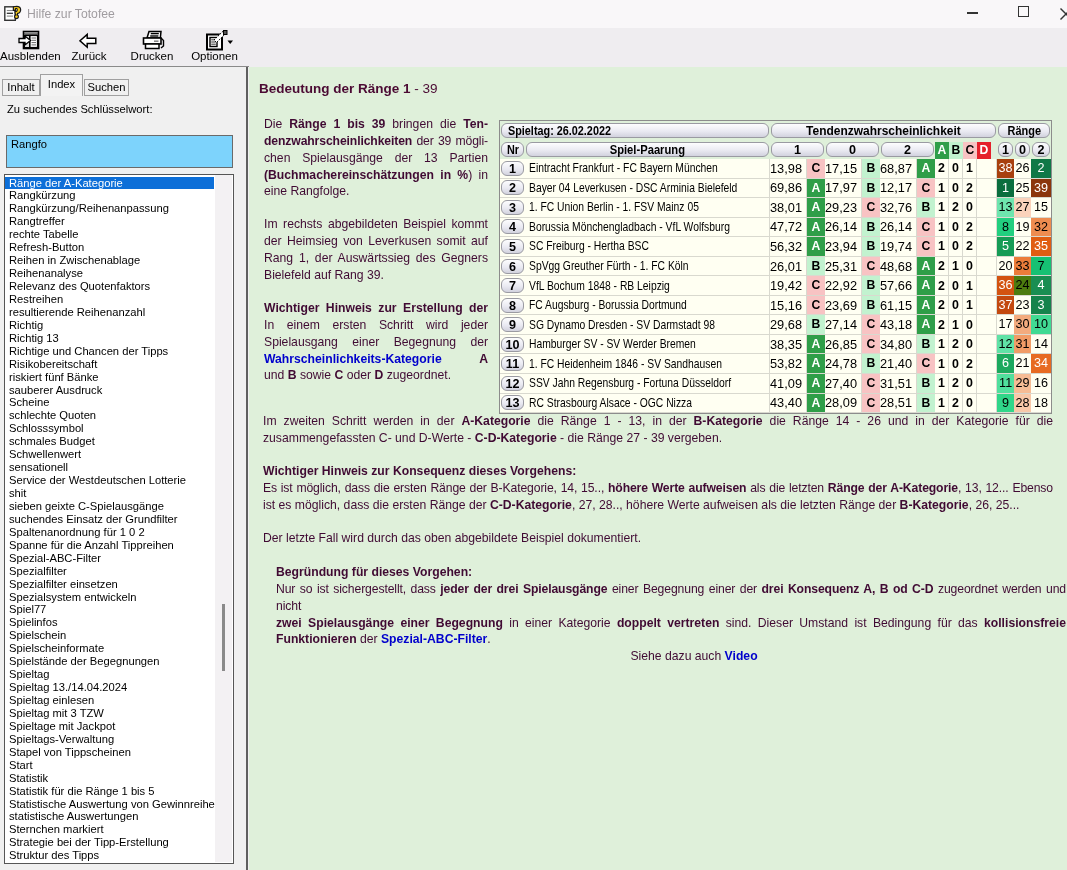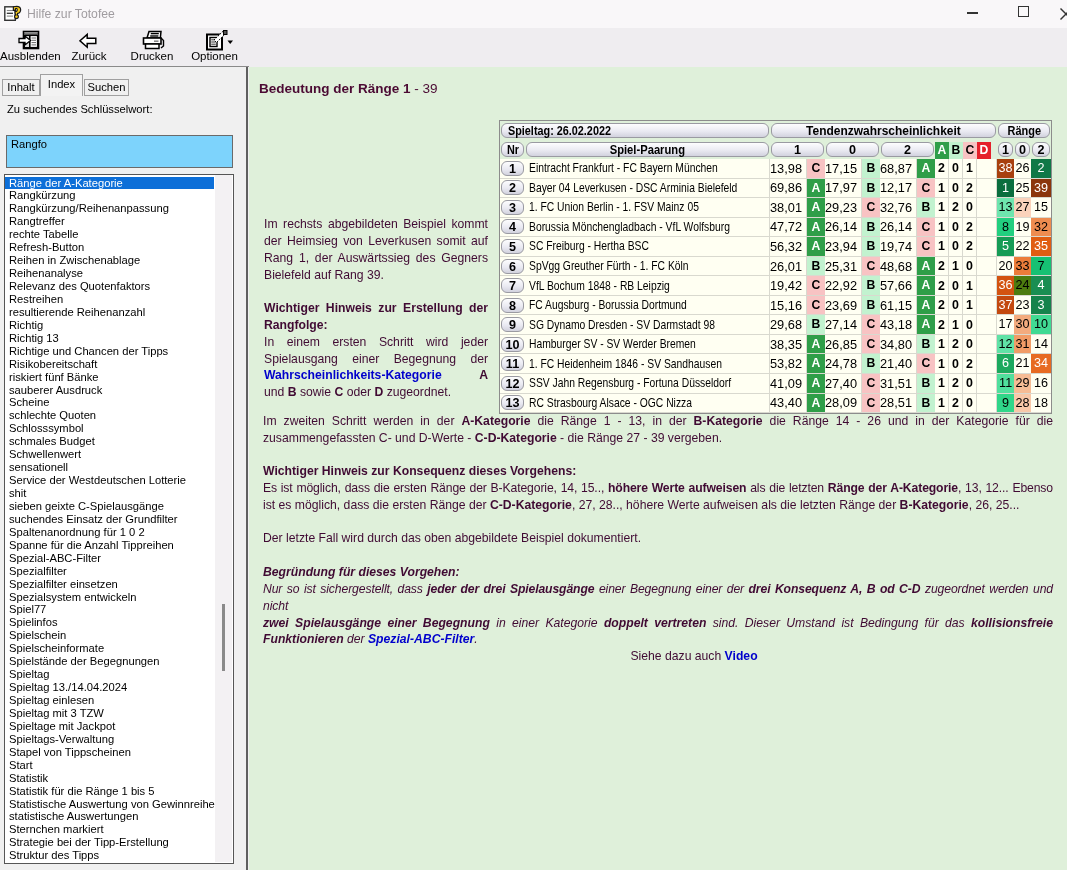--- a/index.html
+++ b/index.html
@@ -187,48 +187,54 @@
 <div class="li">Struktur des Tipps</div>
 <div id="sbar">
       <div id="thumb"></div>
     </div>
 </div>
 <div class="abs" id="vsep"></div>
 
 <div class="abs" id="content">
   <div class="abs" id="h1"><b>Bedeutung der Ränge 1</b> - 39</div>
 
+  <div class="col" style="left:15px;top:49px;width:224px;">
+    <div class="j">Die <b>Ränge 1 bis 39</b> bringen die <b>Ten-</b></div>
+    <div class="j tight"><b>denzwahrscheinlichkeiten</b> der 39 mögli-</div>
+    <div class="j">chen Spielausgänge der 13 Partien</div>
+    <div class="j"><b>(Buchmachereinschätzungen in %</b>) in</div>
+    <div>eine Rangfolge.</div>
+  </div>
   <div class="col" style="left:15px;top:149px;width:224px;">
     <div class="j">Im rechsts abgebildeten Beispiel kommt</div>
     <div class="j">der Heimsieg von Leverkusen somit auf</div>
     <div class="j">Rang 1, der Auswärtssieg des Gegners</div>
     <div>Bielefeld auf Rang 39.</div>
   </div>
   <div class="col" style="left:15px;top:233px;width:224px;">
     <div class="j"><b>Wichtiger Hinweis zur Erstellung der</b></div>
-    <div><b>Rangfolge:</b></div>
     <div class="j">In einem ersten Schritt wird jeder</div>
     <div class="j">Spielausgang einer Begegnung der</div>
     <div class="j"><b class="blue">Wahrscheinlichkeits-Kategorie</b> <b>A</b></div>
     <div>und <b>B</b> sowie <b>C</b> oder <b>D</b> zugeordnet.</div>
   </div>
 
   <div class="col" style="left:14px;top:346px;width:790px;">
     <div class="j">Im zweiten Schritt werden in der <b>A-Kategorie</b> die Ränge 1 - 13, in der <b>B-Kategorie</b> die Ränge 14 - 26 und in der Kategorie für die</div>
     <div>zusammengefassten C- und D-Werte - <b>C-D-Kategorie</b> - die Ränge 27 - 39 vergeben.</div>
   </div>
   <div class="col" style="left:14px;top:396px;width:790px;">
     <div><b>Wichtiger Hinweis zur Konsequenz dieses Vorgehens:</b></div>
     <div class="j tight">Es ist möglich, dass die ersten Ränge der B-Kategorie, 14, 15.., <b>höhere Werte aufweisen</b> als die letzten <b>Ränge der A-Kategorie</b>, 13, 12... Ebenso</div>
     <div>ist es möglich, dass die ersten Ränge der <b>C-D-Kategorie</b>, 27, 28.., höhere Werte aufweisen als die letzten Ränge der <b>B-Kategorie</b>, 26, 25...</div>
   </div>
   <div class="col" style="left:14px;top:463px;width:790px;">
     <div>Der letzte Fall wird durch das oben abgebildete Beispiel dokumentiert.</div>
   </div>
-  <div class="col" style="left:14px;top:497px;width:790px;font-style:italic;">
+  <div class="col" style="left:27px;top:497px;width:790px;">
     <div><b>Begründung für dieses Vorgehen:</b></div>
     <div class="j tight">Nur so ist sichergestellt, dass <b>jeder der drei Spielausgänge</b> einer Begegnung einer der <b>drei Konsequenz A, B od C-D</b> zugeordnet werden und nicht</div>
     <div class="j"><b>zwei Spielausgänge einer Begegnung</b> in einer Kategorie <b>doppelt vertreten</b> sind. Dieser Umstand ist Bedingung für das <b>kollisionsfreie</b></div>
     <div><b>Funktionieren</b> der <b class="blue">Spezial-ABC-Filter</b>.</div>
   </div>
   <div class="col" style="left:255px;top:581px;width:380px;text-align:center;">
     <div>Siehe dazu auch <b class="blue">Video</b></div>
   </div>
 
   <div class="abs" id="tblwrap">

